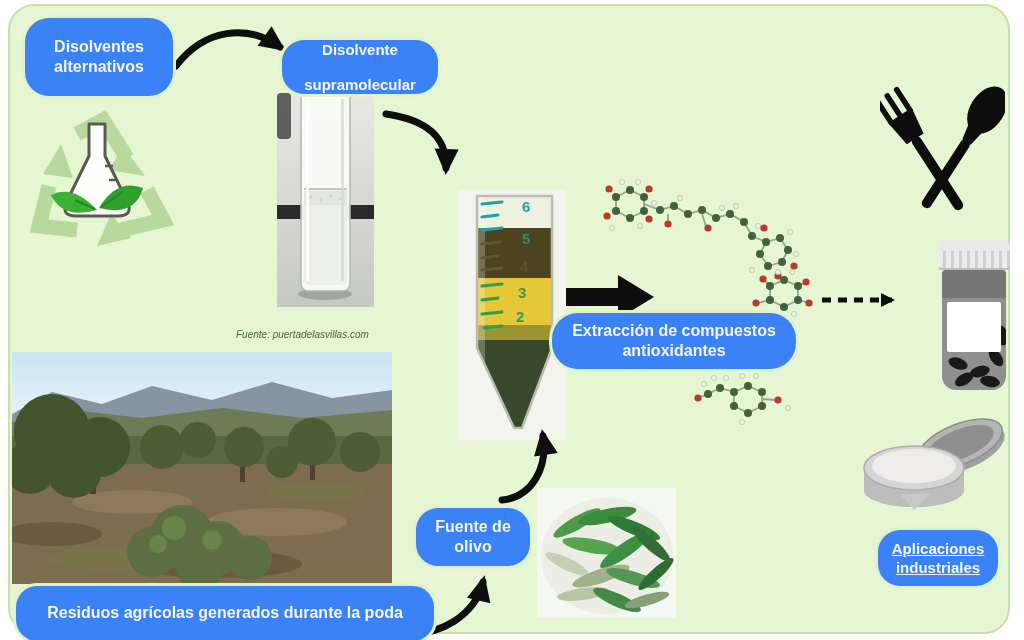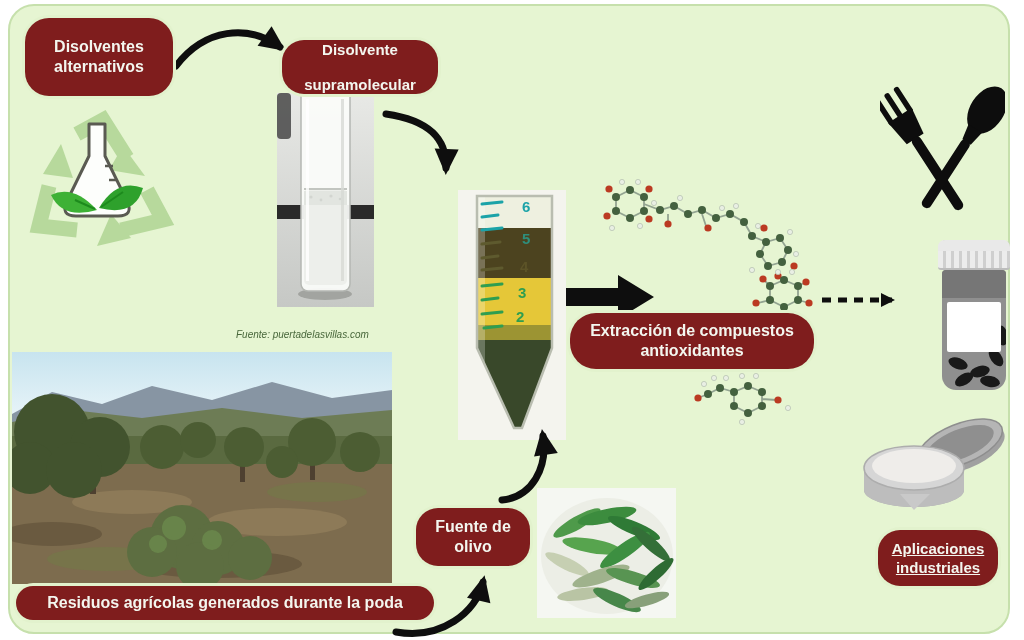--- a/index.html
+++ b/index.html
@@ -1,28 +1,28 @@
 <!DOCTYPE html>
 <html><head>
 <meta charset="utf-8">
 <style>
   html,body{margin:0;padding:0;}
   body{width:1024px;height:640px;background:#ffffff;font-family:"Liberation Sans",sans-serif;position:relative;overflow:hidden;}
   .panel{position:absolute;left:8px;top:4px;width:1002px;height:630px;background:#e6f5d2;border:2px solid #c6e0ac;border-radius:26px;box-sizing:border-box;}
-  .badge{position:absolute;background:#7f1d1d;color:#f4f6ef;font-weight:bold;text-align:center;display:flex;flex-direction:column;justify-content:center;z-index:10;box-shadow:0 0 0 3px #e2f2cd;line-height:1.28;}
+  .badge{position:absolute;background:#3b82f6;color:#f4f6ef;font-weight:bold;text-align:center;display:flex;flex-direction:column;justify-content:center;z-index:10;box-shadow:0 0 0 3px #e2f2cd;line-height:1.28;}
   .photo{position:absolute;overflow:hidden;z-index:2;}
   .ovl{position:absolute;left:0;top:0;width:1024px;height:640px;z-index:5;pointer-events:none;}
   .icon-abs{position:absolute;z-index:4;}
   .credit{position:absolute;left:236px;top:329px;width:160px;font-size:10px;font-style:italic;color:#47663a;z-index:6;text-align:left;}
   
   .b1{left:25px;top:18px;width:148px;height:78px;font-size:16px;border-radius:24px;}
   .b2{left:282px;top:40px;width:156px;height:54px;font-size:15px;border-radius:22px;justify-content:space-between;}
-  .b3{left:570px;top:313px;width:244px;height:56px;font-size:16px;border-radius:26px;}
+  .b3{left:552px;top:313px;width:244px;height:56px;font-size:16px;border-radius:26px;}
   .b4{left:416px;top:508px;width:114px;height:58px;font-size:16px;border-radius:22px;}
-  .b5{left:16px;top:586px;width:418px;height:34px;font-size:16px;border-radius:21px;}
+  .b5{left:16px;top:586px;width:418px;height:55px;font-size:16px;border-radius:21px;}
   .b6{left:878px;top:530px;width:120px;height:56px;font-size:15px;border-radius:22px;text-decoration:underline;}
   
   .vial-photo{left:277px;top:93px;width:97px;height:214px;background:linear-gradient(#e8e9e6,#c6c8c5);}
   .tube-photo{left:458px;top:190px;width:108px;height:250px;background:#f4f4ee;}
   .grove-photo{left:12px;top:352px;width:380px;height:232px;background:#9aa27d;}
   .leaves-photo{left:537px;top:488px;width:139px;height:130px;background:#f5f7f2;}
   
   .bottle{position:absolute;left:938px;top:240px;width:72px;height:152px;z-index:4;}
   .bottle .cap{position:absolute;left:0;top:0;width:72px;height:30px;background:repeating-linear-gradient(90deg,#ececec 0 5px,#cfcfcf 5px 8px);border-radius:7px 7px 3px 3px;border-bottom:2px solid #bdbdbd;box-sizing:border-box;}
   .bottle .cap-top{position:absolute;left:0;top:0;width:72px;height:11px;background:#e9e9e9;border-radius:7px 7px 0 0;}

